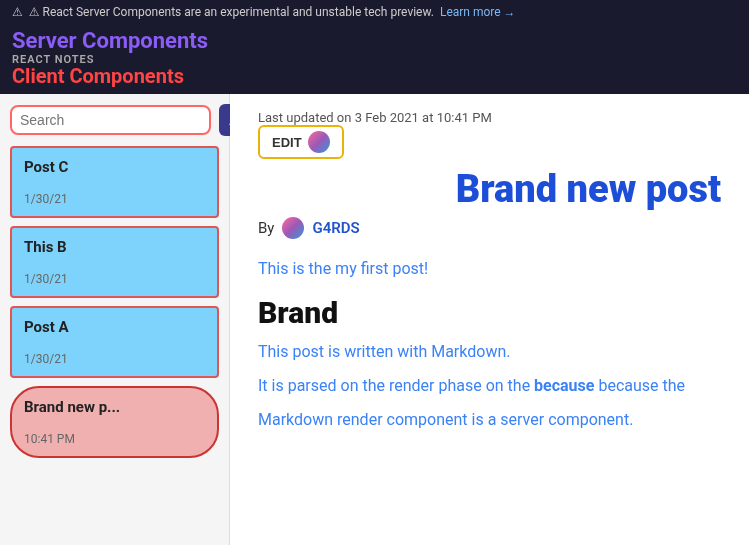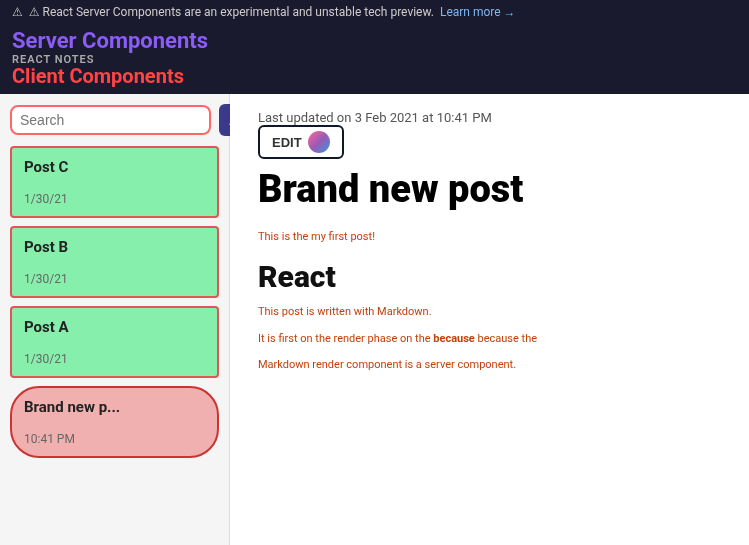--- a/index.html
+++ b/index.html
@@ -98,21 +98,21 @@
     }
 
     .post-list {
       display: flex;
       flex-direction: column;
       gap: 0;
       overflow-y: auto;
     }
 
     .post-item {
-      background: #86efac;
+      background: #7dd3fc;
       border: 2px solid #e05555;
       border-radius: 4px;
       padding: 10px 12px;
       cursor: pointer;
       margin-bottom: 8px;
     }
 
     .post-item.active {
       background: #f0b0b0;
       border-color: #cc3333;
@@ -147,58 +147,59 @@
       flex-direction: column;
     }
 
     .last-updated {
       font-size: 13px;
       color: #555;
     }
 
     .edit-button {
       background: #fff;
-      border: 2px solid #0f172a;
+      border: 2px solid #eab308;
       border-radius: 6px;
       padding: 4px 12px;
       font-size: 13px;
       font-weight: 700;
       color: #333;
       cursor: pointer;
       display: flex;
       align-items: center;
       gap: 6px;
     }
 
     .post-title {
       font-size: 38px;
       font-weight: 900;
-      color: #000000;
-      margin-bottom: 16px;
+      color: #1d4ed8;
+      margin-bottom: 4px;
       line-height: 1.2;
+      text-align: right;
     }
 
     .post-author {
       display: flex;
       align-items: center;
       gap: 8px;
       font-size: 15px;
       color: #333;
       margin-bottom: 18px;
     }
 
     .post-author a {
       color: #2255cc;
       text-decoration: none;
       font-weight: 600;
     }
 
     .post-body p {
-      font-size: 11px;
-      color: #c2410c;
+      font-size: 16px;
+      color: #3b82f6;
       margin-bottom: 10px;
       line-height: 1.5;
     }
 
     .post-body h2 {
       font-size: 30px;
       font-weight: 900;
       color: #111;
       margin: 14px 0 10px 0;
     }
@@ -246,21 +247,21 @@
     </div>
 
     <div class="post-list">
 
       <div class="post-item">
         <div class="post-item-title">Post C</div>
         <div class="post-item-date">1/30/21</div>
       </div>
 
       <div class="post-item">
-        <div class="post-item-title">Post B</div>
+        <div class="post-item-title">This B</div>
         <div class="post-item-date">1/30/21</div>
       </div>
 
       <div class="post-item">
         <div class="post-item-title">Post A</div>
         <div class="post-item-date">1/30/21</div>
       </div>
 
       <div class="post-item active">
         <div class="post-item-title">Brand new p...</div>
@@ -274,29 +275,34 @@
     <div class="post-header-row">
       <span class="last-updated">Last updated on 3 Feb 2021 at 10:41 PM</span>
       <button class="edit-button">
         <span>EDIT</span>
         <span class="avatar-circle"></span>
       </button>
     </div>
 
     <div class="post-title">Brand new post</div>
 
+    <div class="post-author">
+      <span>By</span>
+      <span class="avatar-circle"></span>
+      <a href="#">G4RDS</a>
+    </div>
 
     <div class="post-body">
       <p>This is the my first post!</p>
 
-      <h2>React</h2>
+      <h2>Brand</h2>
 
       <p>This post is written with Markdown.</p>
 
       <p>
-        <span>It is first on the render phase on the </span><strong>because</strong><span> because the</span>
+        <span>It is parsed on the render phase on the </span><strong>because</strong><span> because the</span>
       </p>
       <p>Markdown render component is a server component.</p>
     </div>
 
   </div>
 
 </div>
 
 </body></html>

